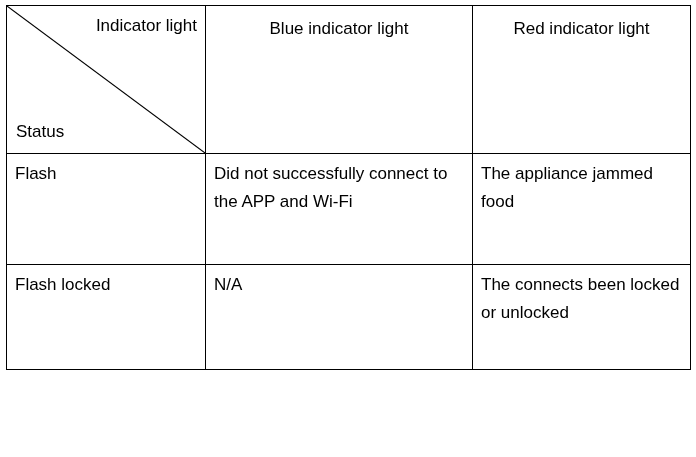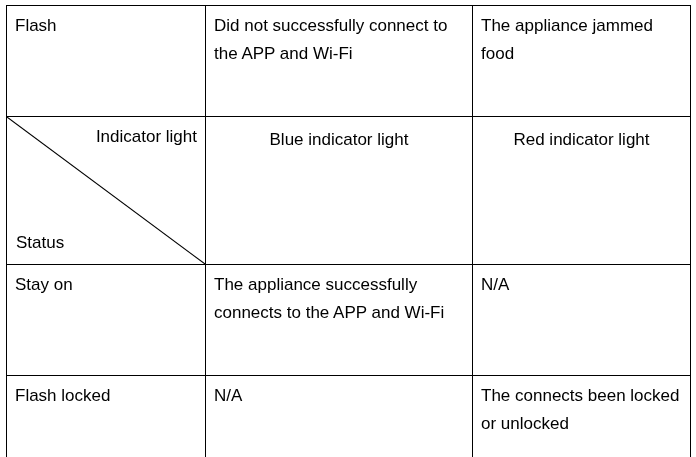--- a/index.html
+++ b/index.html
@@ -101,58 +101,47 @@
 
   <table class="indicator-table">
     <colgroup>
       <col class="col-status">
       <col class="col-blue">
       <col class="col-red">
     </colgroup>
     <tbody>
 
       <tr>
-        <td class="row-cell">
-          <span class="cell-text">Flash</span>
-        </td>
-        <td class="row-cell">
-          <span class="cell-text">Did not successfully connect to the APP and Wi-Fi</span>
-        </td>
-        <td class="row-cell">
-          <span class="cell-text">The appliance jammed food</span>
-        </td>
-      </tr>
-
-      <tr>
         <td class="corner-cell">
           <svg class="corner-diagonal" viewBox="0 0 199 135" preserveAspectRatio="none">
             <line x1="0" y1="0" x2="199" y2="135" stroke="#000000" stroke-width="1"></line>
           </svg>
           <span class="corner-top-label">Indicator light</span>
           <span class="corner-bottom-label">Status</span>
         </td>
         <td class="head-cell">
           <span class="head-text">Blue indicator light</span>
         </td>
         <td class="head-cell">
           <span class="head-text">Red indicator light</span>
         </td>
       </tr>
 
       <tr>
         <td class="row-cell">
-          <span class="cell-text">Stay on</span>
+          <span class="cell-text">Flash</span>
         </td>
         <td class="row-cell">
-          <span class="cell-text">The appliance successfully connects to the APP and Wi-Fi</span>
+          <span class="cell-text">Did not successfully connect to the APP and Wi-Fi</span>
         </td>
         <td class="row-cell">
-          <span class="cell-text">N/A</span>
+          <span class="cell-text">The appliance jammed food</span>
         </td>
       </tr>
+
 
       <tr>
         <td class="row-last">
           <span class="cell-text">Flash locked</span>
         </td>
         <td class="row-last">
           <span class="cell-text">N/A</span>
         </td>
         <td class="row-last">
           <span class="cell-text">The connects been locked or unlocked</span>

